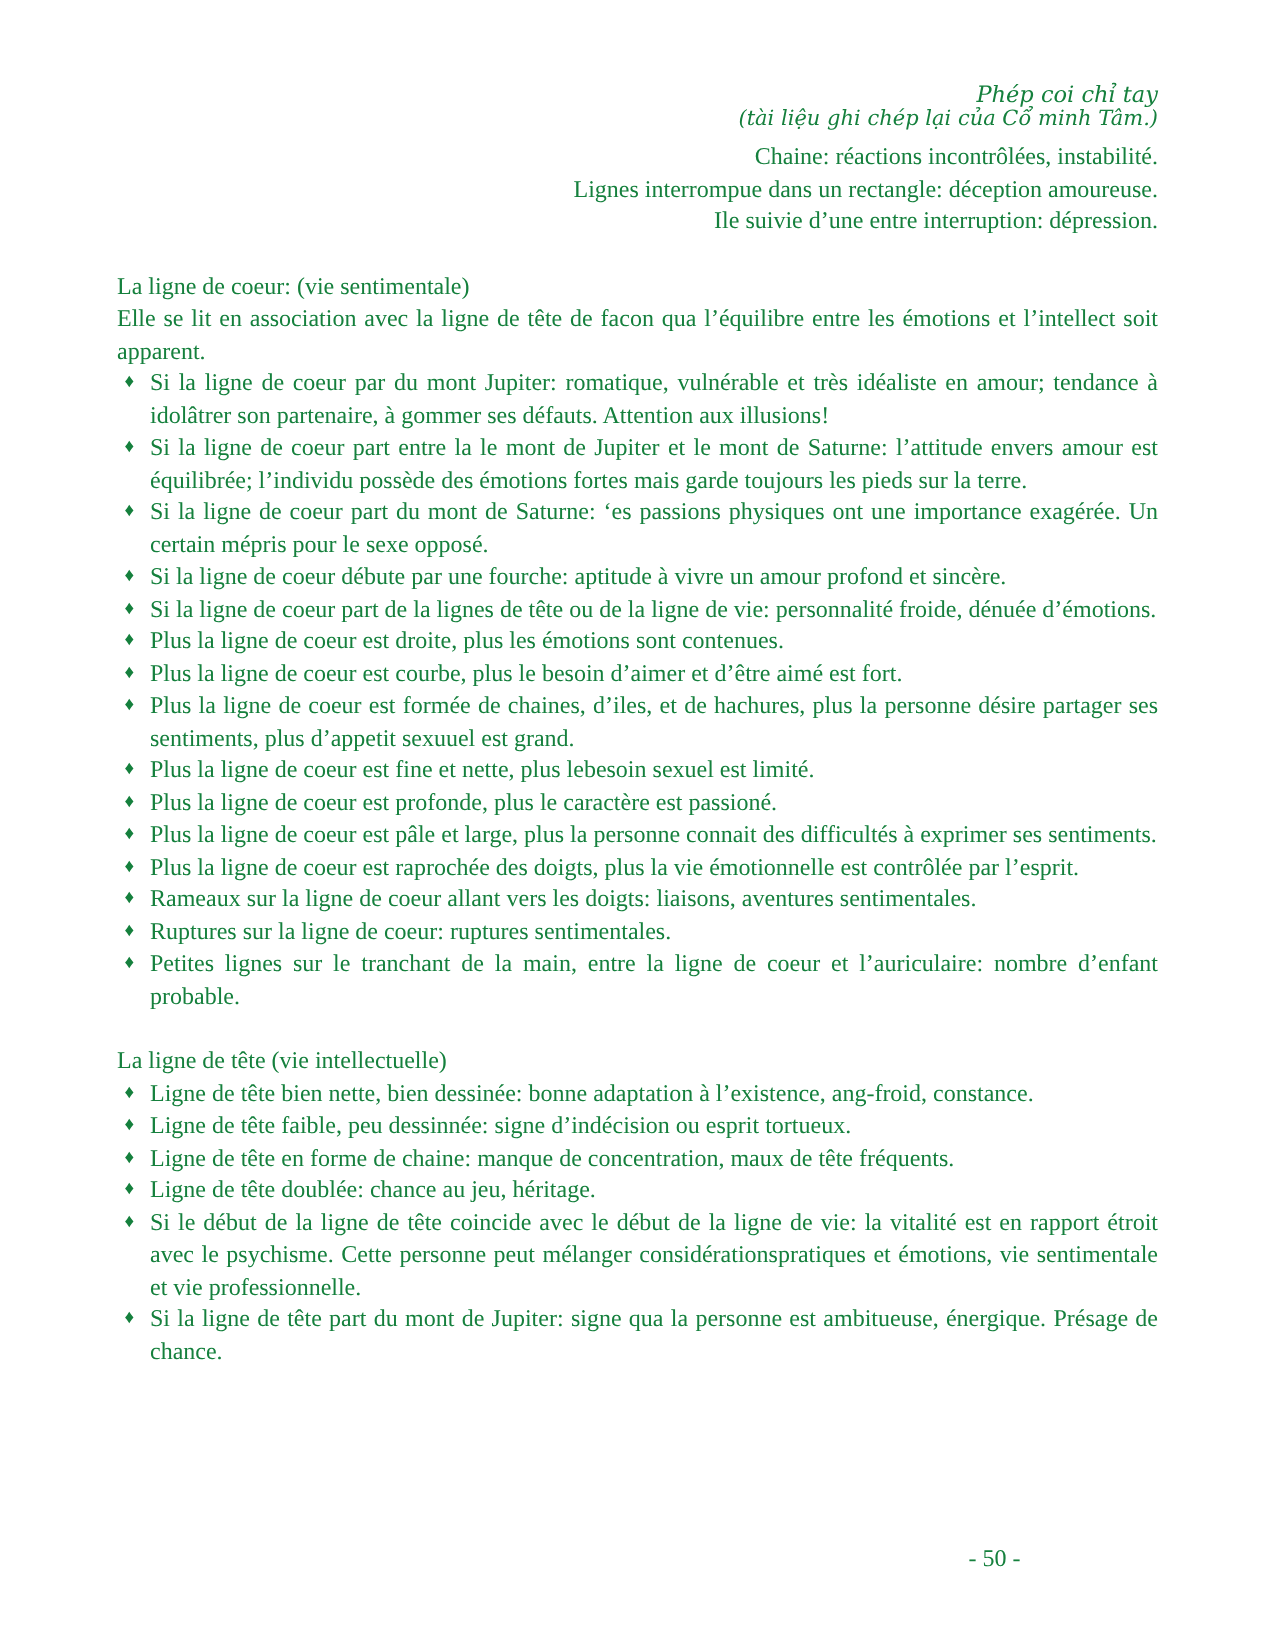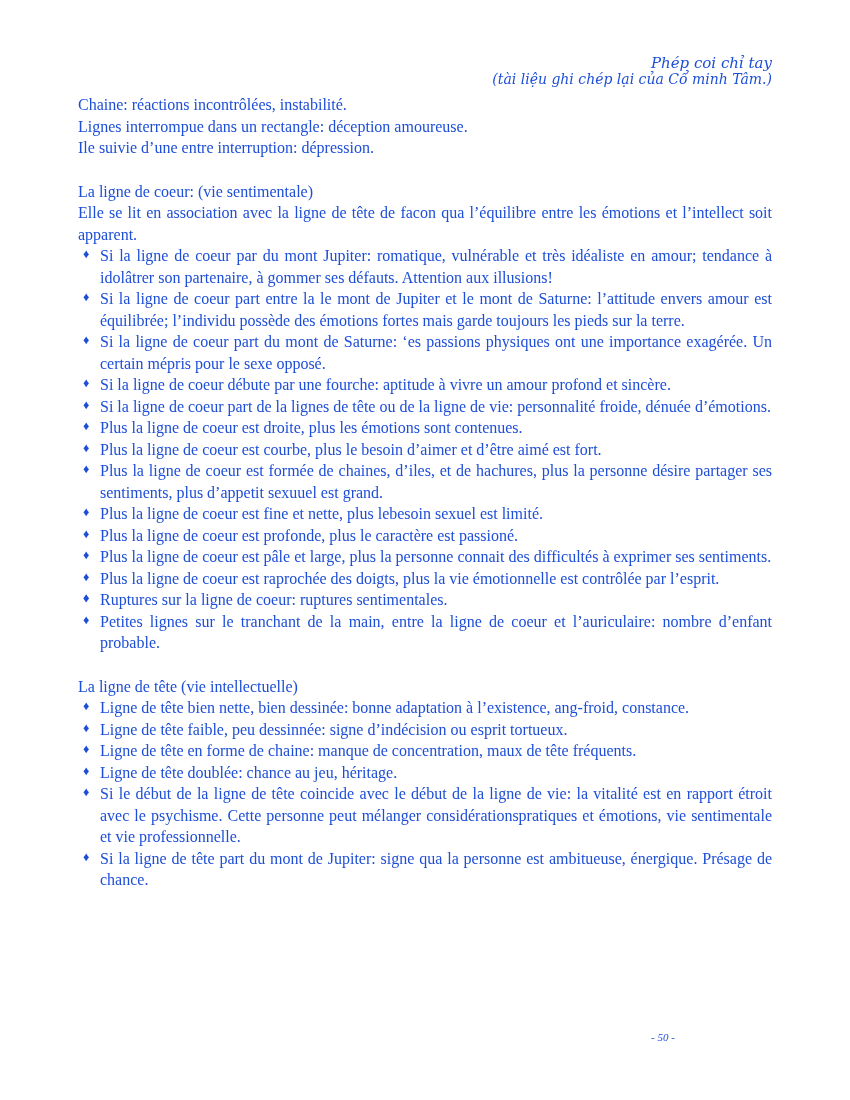--- a/index.html
+++ b/index.html
@@ -5,21 +5,21 @@
   html, body {
     margin: 0;
     padding: 0;
     background: #ffffff;
   }
   .page {
     position: relative;
     width: 850px;
     height: 1100px;
     background: #ffffff;
-    color: #1d4ed8;
+    color: #15803d;
     font-family: "Liberation Serif", "DejaVu Serif", serif;
     overflow: hidden;
   }
   .content {
     padding: 54px 78px 0 78px;
   }
   .header {
     text-align: right;
     font-family: "DejaVu Serif", serif;
     font-style: italic;
@@ -31,20 +31,21 @@
   .header-subtitle {
     font-size: 14px;
     line-height: 15px;
   }
   .body-text {
     font-size: 16px;
     line-height: 21.5px;
   }
   .intro {
     margin-top: 7px;
+    text-align: right;
   }
   .section-heading {
     margin: 22px 0 0 0;
     font-size: 16px;
     line-height: 21.5px;
     font-weight: normal;
   }
   .section-paragraph {
     margin: 0;
     text-align: justify;
@@ -67,22 +68,21 @@
     top: 3px;
     font-size: 12.5px;
     line-height: 1;
   }
   .footer {
     position: absolute;
     top: 1031px;
     left: 588px;
     width: 150px;
     text-align: center;
-    font-style: italic;
-    font-size: 11px;
+    font-size: 16px;
   }
 </style>
 </head>
 <body>
 
 <div class="page">
   <div class="content">
 
     <div class="header">
       <div class="header-title">Phép coi chỉ tay</div>
@@ -104,21 +104,21 @@
         <li><span class="blt">♦</span><span>Si la ligne de coeur part du mont de Saturne: ‘es passions physiques ont une importance exagérée. Un certain mépris pour le sexe opposé.</span></li>
         <li><span class="blt">♦</span><span>Si la ligne de coeur débute par une fourche: aptitude à vivre un amour profond et sincère.</span></li>
         <li><span class="blt">♦</span><span>Si la ligne de coeur part de la lignes de tête ou de la ligne de vie: personnalité froide, dénuée d’émotions.</span></li>
         <li><span class="blt">♦</span><span>Plus la ligne de coeur est droite, plus les émotions sont contenues.</span></li>
         <li><span class="blt">♦</span><span>Plus la ligne de coeur est courbe, plus le besoin d’aimer et d’être aimé est fort.</span></li>
         <li><span class="blt">♦</span><span>Plus la ligne de coeur est formée de chaines, d’iles, et de hachures, plus la personne désire partager ses sentiments, plus d’appetit sexuuel est grand.</span></li>
         <li><span class="blt">♦</span><span>Plus la ligne de coeur est fine et nette, plus lebesoin sexuel est limité.</span></li>
         <li><span class="blt">♦</span><span>Plus la ligne de coeur est profonde, plus le caractère est passioné.</span></li>
         <li><span class="blt">♦</span><span>Plus la ligne de coeur est pâle et large, plus la personne connait des difficultés à exprimer ses sentiments.</span></li>
         <li><span class="blt">♦</span><span>Plus la ligne de coeur est raprochée des doigts, plus la vie émotionnelle est contrôlée par l’esprit.</span></li>
-        <li><span class="blt">♦</span></li>
+        <li><span class="blt">♦</span><span>Rameaux sur la ligne de coeur allant vers les doigts: liaisons, aventures sentimentales.</span></li>
         <li><span class="blt">♦</span><span>Ruptures sur la ligne de coeur: ruptures sentimentales.</span></li>
         <li><span class="blt">♦</span><span>Petites lignes sur le tranchant de la main, entre la ligne de coeur et l’auriculaire: nombre d’enfant probable.</span></li>
       </ul>
     </div>
 
     <div class="body-text">
       <h2 class="section-heading">La ligne de tête (vie intellectuelle)</h2>
       <ul class="bullet-list">
         <li><span class="blt">♦</span><span>Ligne de tête bien nette, bien dessinée: bonne adaptation à l’existence, ang-froid, constance.</span></li>
         <li><span class="blt">♦</span><span>Ligne de tête faible, peu dessinnée: signe d’indécision ou esprit tortueux.</span></li>

